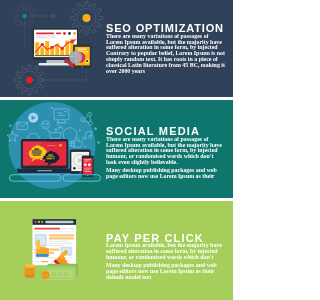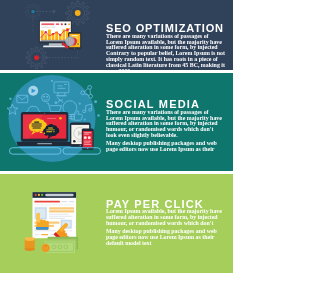--- a/index.html
+++ b/index.html
@@ -1,34 +1,34 @@
 <!DOCTYPE html>
 <html><head>
 <meta charset="utf-8">
 <title>Digital Marketing Banners</title>
 <style>
   html,body{margin:0;padding:0;background:#fff;}
   body{width:233px;height:300px;overflow:hidden;font-family:"Liberation Serif",serif;}
   .banner{position:relative;width:233px;overflow:hidden;}
-  #seo{height:70px;background:#30415a;}
+  #seo{height:97px;background:#30415a;}
   #social{margin-top:3px;}
   #ppc{margin-top:2.5px;}
   #social{height:98px;background:#0f766e;}
   #ppc{height:99px;background:#a5cf5a;}
   .art{position:absolute;left:0;top:0;width:110px;height:100%;}
   .copy{position:absolute;}
   .title{color:#fff;font-family:"Liberation Sans",sans-serif;font-weight:700;font-size:11px;line-height:11px;}
   #seo .title{letter-spacing:0.85px;}
   #social .title{letter-spacing:1.2px;}
   #ppc .title{letter-spacing:1.15px;}
   .para{color:#fff;font-family:"Liberation Serif",serif;font-weight:700;font-size:5.9px;line-height:5.82px;}
   .copy{left:106px;right:1px;}
   #seo .copy{top:23px;}
   #social .copy{top:26px;}
-  #ppc .copy{top:25px;}
+  #ppc .copy{top:32px;}
   .title{margin:0 0 -0.3px 0;}
   .para{margin:0 0 2.5px 0;}
   .para:last-child{margin-bottom:0;}
   .ln{display:block;white-space:nowrap;}
 </style>
 </head>
 <body>
 
 <div class="banner" id="seo">
   <svg class="art" viewBox="0 0 105 97" width="105" height="97">

